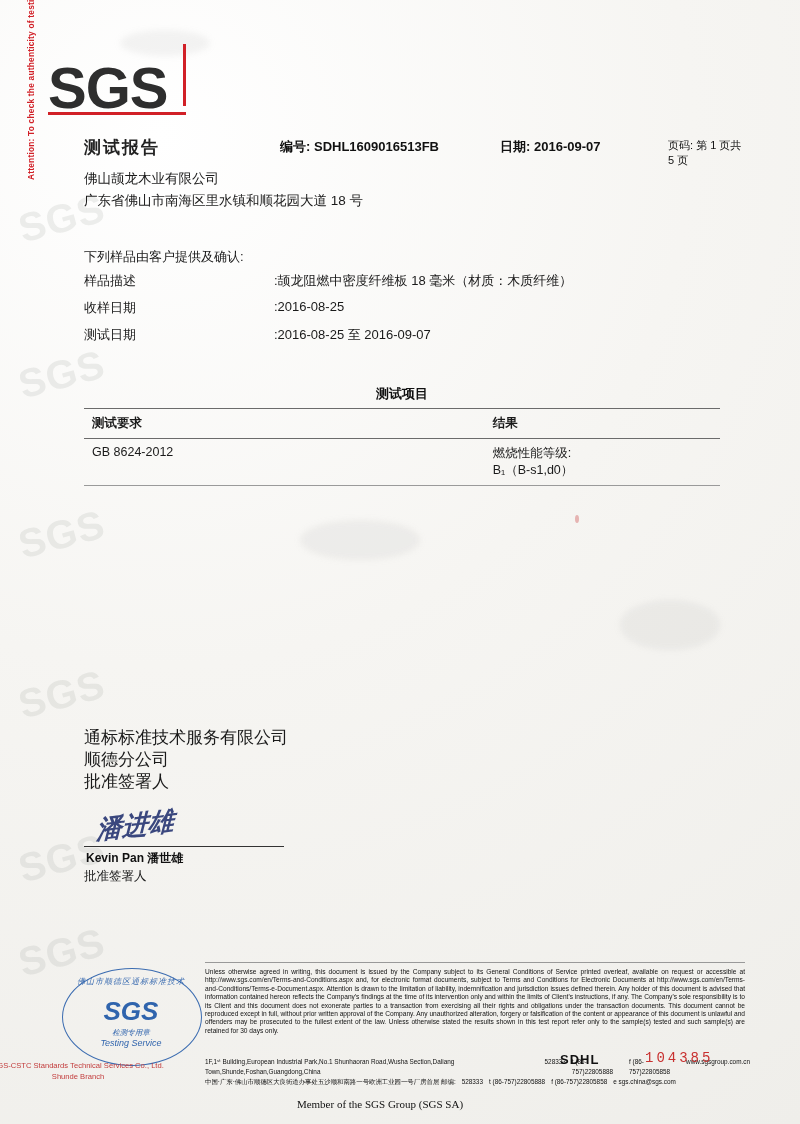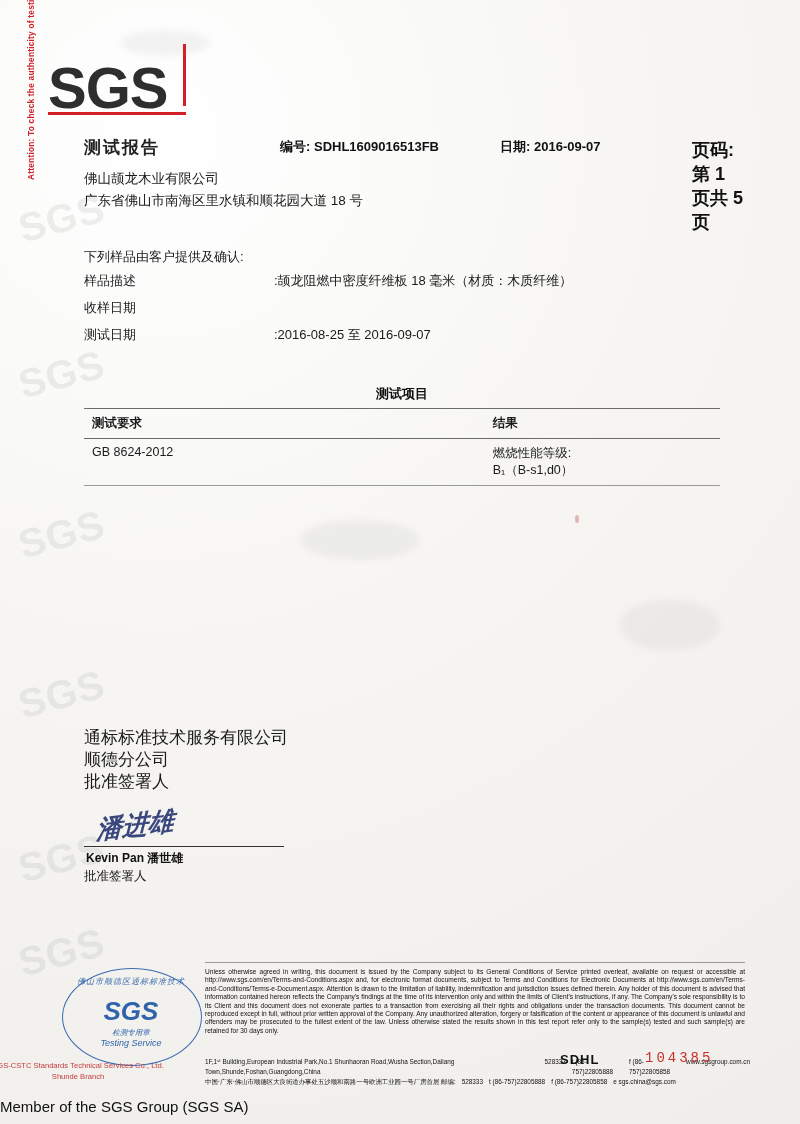--- a/index.html
+++ b/index.html
@@ -51,21 +51,21 @@
   .logo-bar-h{
     position:absolute;left:48px;top:112px;width:138px;height:2.5px;background:#d12027;
   }
   .title-row{
     position:absolute;left:84px;top:136px;width:660px;
     display:flex;align-items:center;
   }
   .rep-title{font-size:17px;font-weight:bold;color:#222;letter-spacing:2px;}
   .rep-no{position:absolute;left:196px;top:2px;font-size:13px;font-weight:bold;color:#111;}
   .rep-date{position:absolute;left:416px;top:2px;font-size:13px;font-weight:bold;color:#111;}
-  .rep-page{position:absolute;left:584px;top:2px;font-size:18px;font-weight:bold;color:#111;margin-left:24px;}
+  .rep-page{position:absolute;left:584px;top:2px;font-size:11px;font-weight:normal;color:#111;}
 
   .addr{position:absolute;left:84px;top:168px;font-size:13.5px;color:#1a1a1a;line-height:22px;}
 
   .sub-head{position:absolute;left:84px;top:248px;font-size:13px;color:#1a1a1a;}
 
   .kv{position:absolute;left:84px;top:272px;width:640px;font-size:13px;color:#1a1a1a;}
   .kv .row{display:flex;height:27px;align-items:flex-start;}
   .kv .k{width:190px;}
   .kv .v{flex:1;}
 
@@ -140,22 +140,22 @@
     font-size:6.4px;line-height:10px;color:#111;
   }
   .addr-lines .ln{display:flex;gap:6px;}
   .sdhl{
     position:absolute;left:560px;top:1052px;font-size:13px;font-weight:bold;color:#111;letter-spacing:1px;
   }
   .docnum{
     position:absolute;left:645px;top:1050px;font-size:14px;color:#c8302f;letter-spacing:3px;font-family:Liberation Mono, monospace;
   }
   .member{
-    position:absolute;left:0;top:1098px;width:760px;text-align:left;
-    font-size:15px;color:#111;
+    position:absolute;left:0;top:1098px;width:760px;text-align:center;
+    font-size:11px;color:#111;font-family:Liberation Serif, serif;
   }
   .hline{position:absolute;left:205px;top:962px;width:540px;border-top:1px solid #999;}
   .smudge{
     position:absolute;border-radius:50%;
     background:rgba(150,150,150,0.10);
     filter:blur(3px);pointer-events:none;
   }
   .redmark{position:absolute;width:4px;height:8px;background:rgba(200,60,60,.35);border-radius:50%;}
 </style>
 </head>
@@ -195,20 +195,21 @@
 
   <div class="sub-head">下列样品由客户提供及确认:</div>
 
   <div class="kv">
     <div class="row">
       <div class="k">样品描述</div>
       <div class="v">:颉龙阻燃中密度纤维板 18 毫米（材质：木质纤维）</div>
     </div>
     <div class="row">
       <div class="k">收样日期</div>
+      <div class="v">:2016-08-25</div>
     </div>
     <div class="row">
       <div class="k">测试日期</div>
       <div class="v">:2016-08-25 至 2016-09-07</div>
     </div>
   </div>
 
   <div class="test-items-title">测试项目</div>
 
   <table class="results">

